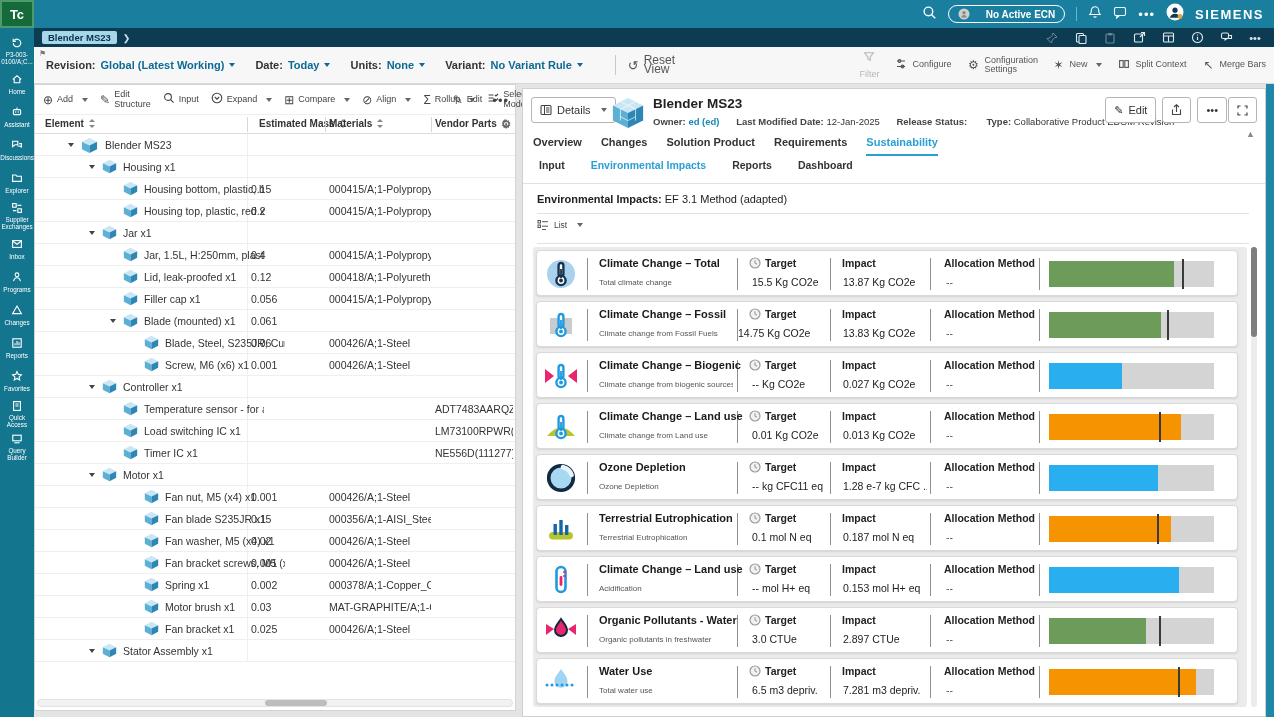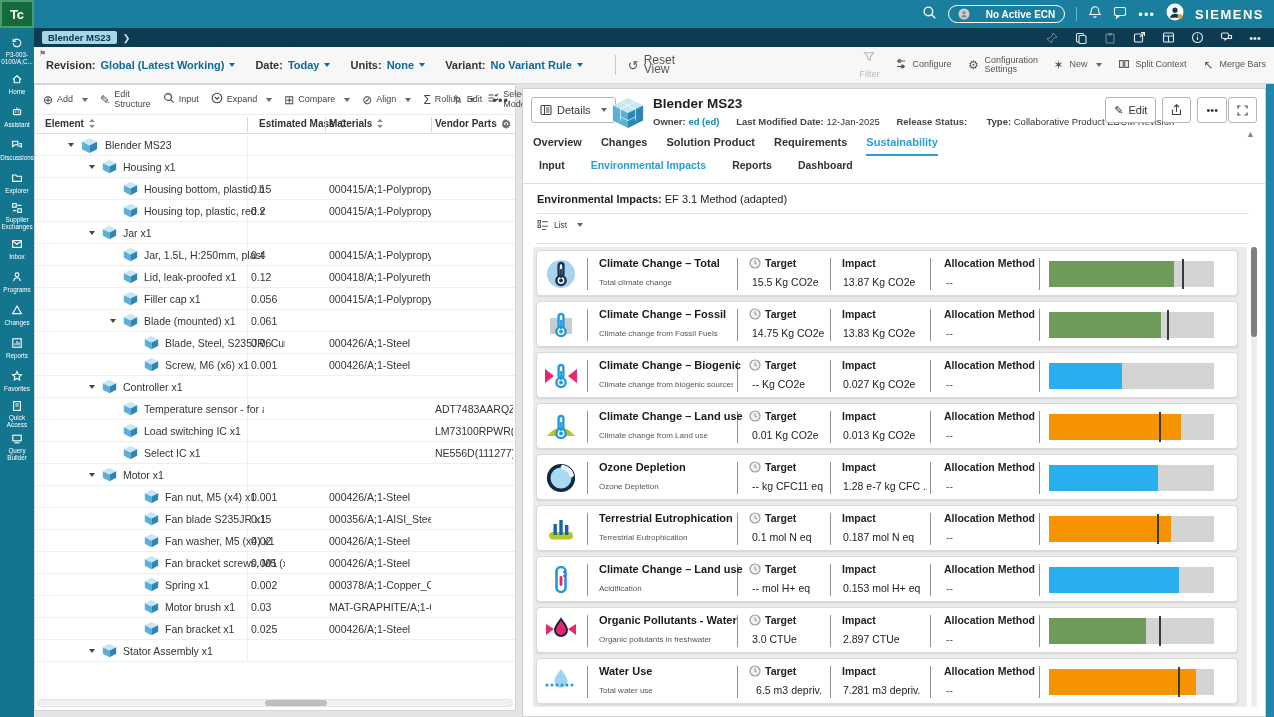--- a/index.html
+++ b/index.html
@@ -655,21 +655,21 @@
           <span class="tmass"></span>
           <span class="tmat"></span>
           <span class="tven">LM73100RPWR(11</span>
         </div>
         <div class="trow">
           <span class="tcube" style="left: 88px;"><svg width="15" height="15" viewBox="0 0 18 18">
               <polygon points="9,1 17,5 9,9 1,5" fill="#c9e6f4"></polygon>
               <polygon points="1,5 9,9 9,17 1,13" fill="#5cb0d6"></polygon>
               <polygon points="17,5 9,9 9,17 17,13" fill="#2d86b4"></polygon>
             </svg></span>
-          <span class="tname" style="left: 109px;">Select IC x1</span>
+          <span class="tname" style="left: 109px;">Timer IC x1</span>
           <span class="tmass"></span>
           <span class="tmat"></span>
           <span class="tven">NE556D(111277)</span>
         </div>
         <div class="trow">
           <span class="tcaret" style="left: 54px;"></span>
           <span class="tcube" style="left: 67px;"><svg width="15" height="15" viewBox="0 0 18 18">
               <polygon points="9,1 17,5 9,9 1,5" fill="#c9e6f4"></polygon>
               <polygon points="1,5 9,9 9,17 1,13" fill="#5cb0d6"></polygon>
               <polygon points="17,5 9,9 9,17 17,13" fill="#2d86b4"></polygon>
@@ -897,21 +897,21 @@
           <span class="csep" style="left: 502px;"></span>
           <div class="c-title">Climate Change – Fossil</div>
           <div class="c-sub">Climate change from Fossil Fuels</div>
           <div class="c-l1" style="left: 212px;">
             <svg width="12" height="12" viewBox="0 0 12 12">
               <circle cx="6" cy="6" r="5" fill="#f2f2f2" stroke="#9b9b9b" stroke-width="1.2"></circle>
               <path d="M6 3.2V6l1.9 1.2" stroke="#9b9b9b" stroke-width="1.1" fill="none"></path>
             </svg>
             <span>Target</span>
           </div>
-          <div class="c-l2" style="left: 215px; width: 74px;">14.75 Kg CO2e</div>
+          <div class="c-l2" style="left: 201px; width: 74px;">14.75 Kg CO2e</div>
           <div class="c-l1" style="left: 305px;">Impact</div>
           <div class="c-l2" style="left: 306px; width: 84px;">13.83 Kg CO2e</div>
           <div class="c-l1" style="left: 407px;">Allocation Method</div>
           <div class="c-l2" style="left: 409px; color: rgb(85, 85, 85);">--</div>
           <div class="bar" style="background: rgb(212, 212, 212);">
             <div class="barfill" style="width: 68%; background: rgb(109, 155, 89);"></div>
             <div class="bartick" style="left: calc(72% - 1px);"></div>
           </div>
         </div>
         <div class="card" style="top: 105px;">
@@ -1115,21 +1115,21 @@
           <span class="csep" style="left: 502px;"></span>
           <div class="c-title">Water Use</div>
           <div class="c-sub">Total water use</div>
           <div class="c-l1" style="left: 212px;">
             <svg width="12" height="12" viewBox="0 0 12 12">
               <circle cx="6" cy="6" r="5" fill="#f2f2f2" stroke="#9b9b9b" stroke-width="1.2"></circle>
               <path d="M6 3.2V6l1.9 1.2" stroke="#9b9b9b" stroke-width="1.1" fill="none"></path>
             </svg>
             <span>Target</span>
           </div>
-          <div class="c-l2" style="left: 215px; width: 74px; text-align: center;">6.5 m3 depriv.</div>
+          <div class="c-l2" style="left: 215px; width: 74px;">6.5 m3 depriv.</div>
           <div class="c-l1" style="left: 305px;">Impact</div>
           <div class="c-l2" style="left: 306px; width: 84px;">7.281 m3 depriv.</div>
           <div class="c-l1" style="left: 407px;">Allocation Method</div>
           <div class="c-l2" style="left: 409px; color: rgb(85, 85, 85);">--</div>
           <div class="bar" style="background: rgb(212, 212, 212);">
             <div class="barfill" style="width: 89%; background: rgb(245, 147, 0);"></div>
             <div class="bartick" style="left: calc(79% - 1px);"></div>
           </div>
         </div>
       </div>

